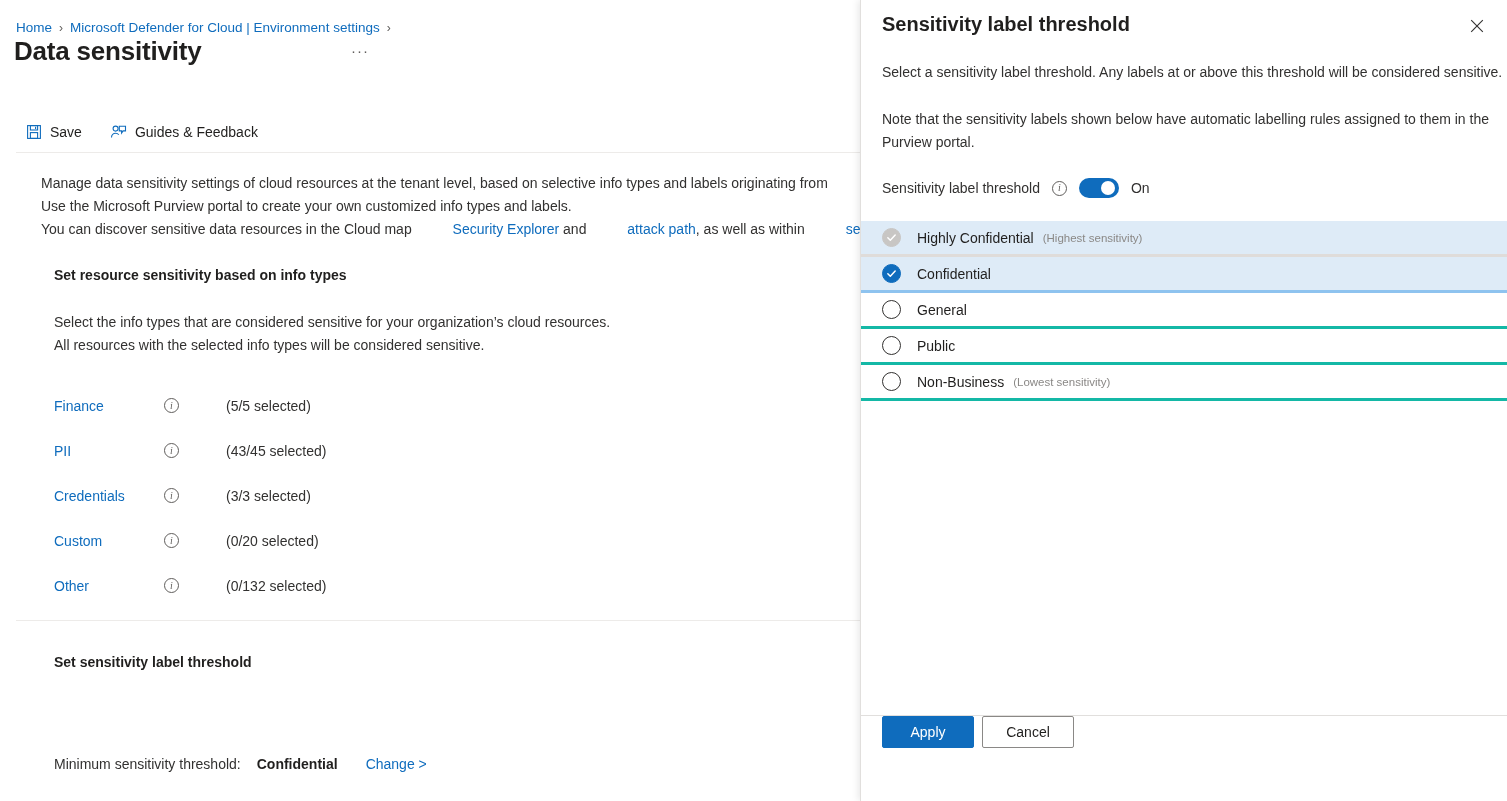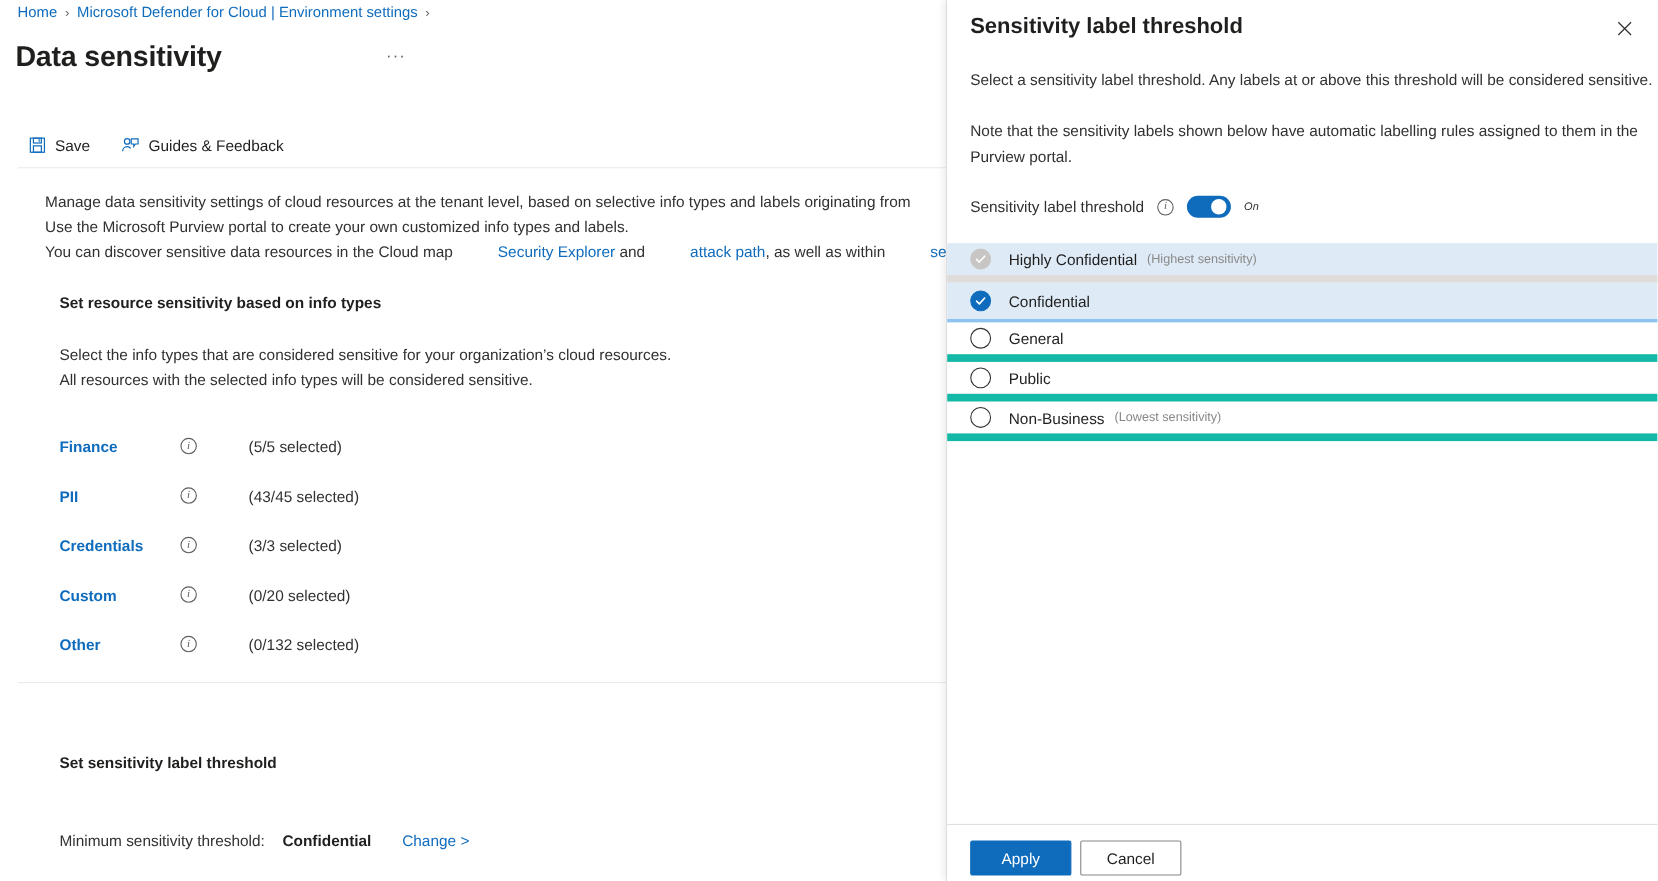--- a/index.html
+++ b/index.html
@@ -10,21 +10,21 @@
     background: #ffffff;
     font-family: "Segoe UI", "Liberation Sans", sans-serif;
     color: #323130;
   }
   .app { position: relative; width: 1507px; height: 801px; }
 
   
   .page { position: absolute; inset: 0; background: #ffffff; }
 
   .breadcrumb {
-    position: absolute; left: 16px; top: 1px;
+    position: absolute; left: 16px; top: 18px;
     font-size: 13.5px; line-height: 20px;
     display: flex; align-items: center; gap: 7px;
     white-space: nowrap;
   }
   .bc-link { color: #0f6cbd; cursor: pointer; }
   .bc-sep { color: #605e5c; font-size: 12px; }
 
   .page-title {
     position: absolute; left: 14px; top: 36px;
     font-size: 26px; font-weight: 600; letter-spacing: -0.2px;
@@ -67,30 +67,30 @@
   .section-h {
     position: absolute; left: 54px;
     font-size: 14px; font-weight: 600; color: #201f1e;
   }
   .section-p {
     position: absolute; left: 54px;
     font-size: 14px; line-height: 23px; color: #323130;
   }
   #infoTypesHead { top: 267px; }
   #infoTypesDesc { top: 311px; }
-  #labelHead { top: 685px; }
+  #labelHead { top: 654px; }
   #labelDesc { top: 695px; }
 
   
   .itype-list { position: absolute; left: 54px; top: 383px; width: 520px; }
   .itype-row {
     display: flex; align-items: center; height: 45px;
   }
   .itype-name {
-    width: 110px; font-size: 14px; font-weight: 700;
+    width: 110px; font-size: 14px; font-weight: 400;
     color: #0f6cbd; cursor: pointer;
   }
   .itype-info { width: 62px; display: flex; align-items: center; }
   .itype-count { font-size: 14px; color: #323130; }
 
   .info-icon {
     width: 15px; height: 15px; border-radius: 50%;
     border: 1px solid #605e5c; color: #605e5c;
     font-size: 10px; font-style: italic;
     display: inline-flex; align-items: center; justify-content: center;
@@ -153,27 +153,27 @@
   .switch {
     width: 40px; height: 20px; border-radius: 10px;
     background: #0f6cbd; position: relative; cursor: pointer;
     flex: 0 0 auto;
   }
   .switch .knob {
     position: absolute; top: 3px; right: 4px;
     width: 14px; height: 14px; border-radius: 50%;
     background: #ffffff;
   }
-  .switch-state { font-size: 10px; color: #323130; font-style: italic; }
+  .switch-state { font-size: 14px; color: #323130; }
 
   .label-list { margin-top: 23px; }
   .label-row {
     display: flex; align-items: center;
     height: 36px; padding-left: 21px;
-    border-bottom: 7px solid #14b8a6;
+    border-bottom: 3px solid #14b8a6;
     cursor: pointer; position: relative;
   }
   .label-row.tinted { background: #deebf7; border-bottom-color: #dfdcda; }
   .label-row.selected { background: #deebf7; border-bottom: 3px solid #8ec3ef; }
   .radio-outer {
     width: 19px; height: 19px; border-radius: 50%;
     border: 1.4px solid #323130; flex: 0 0 auto;
     margin-right: 16px;
     display: flex; align-items: center; justify-content: center;
   }
@@ -183,22 +183,22 @@
   .radio-outer.checked-disabled {
     background: #c8c6c4; border-color: #c8c6c4;
   }
   .radio-outer svg { display: block; }
   .label-text { font-size: 14px; color: #201f1e; }
   .label-hint { font-size: 11.5px; color: #8a8886; margin-left: 9px; }
 
   .panel-footer {
     flex: 0 0 auto;
     border-top: 1px solid #e1dfdd;
-    padding: 14px 0 0 21px;
-    height: 52px;
+    padding: 0 0 0 21px;
+    height: 86px;
     display: flex; align-items: flex-start; gap: 8px;
   }
   .btn {
     height: 32px; min-width: 92px; padding: 0 16px;
     font-size: 14px; font-family: inherit; cursor: pointer;
     border-radius: 2px;
     display: inline-flex; align-items: center; justify-content: center;
   }
   .btn-primary { background: #0f6cbd; color: #ffffff; border: 1px solid #0f6cbd; }
   .btn-default { background: #ffffff; color: #201f1e; border: 1px solid #8a8886; }

